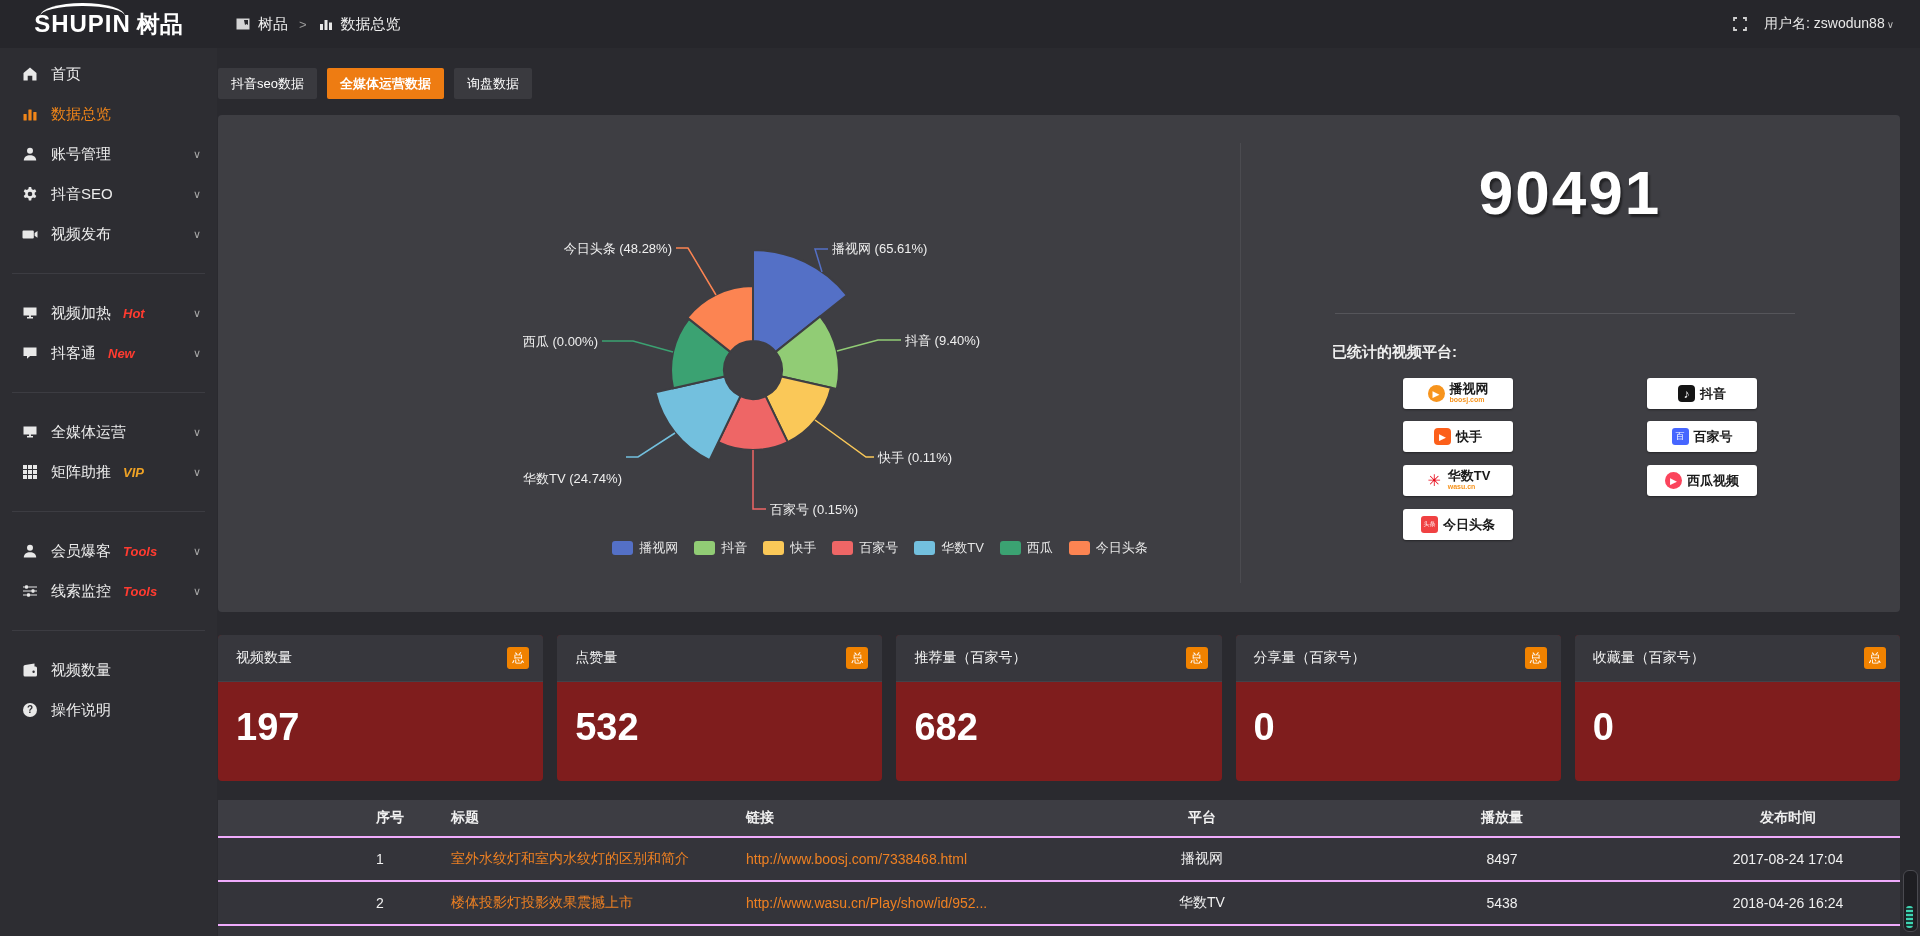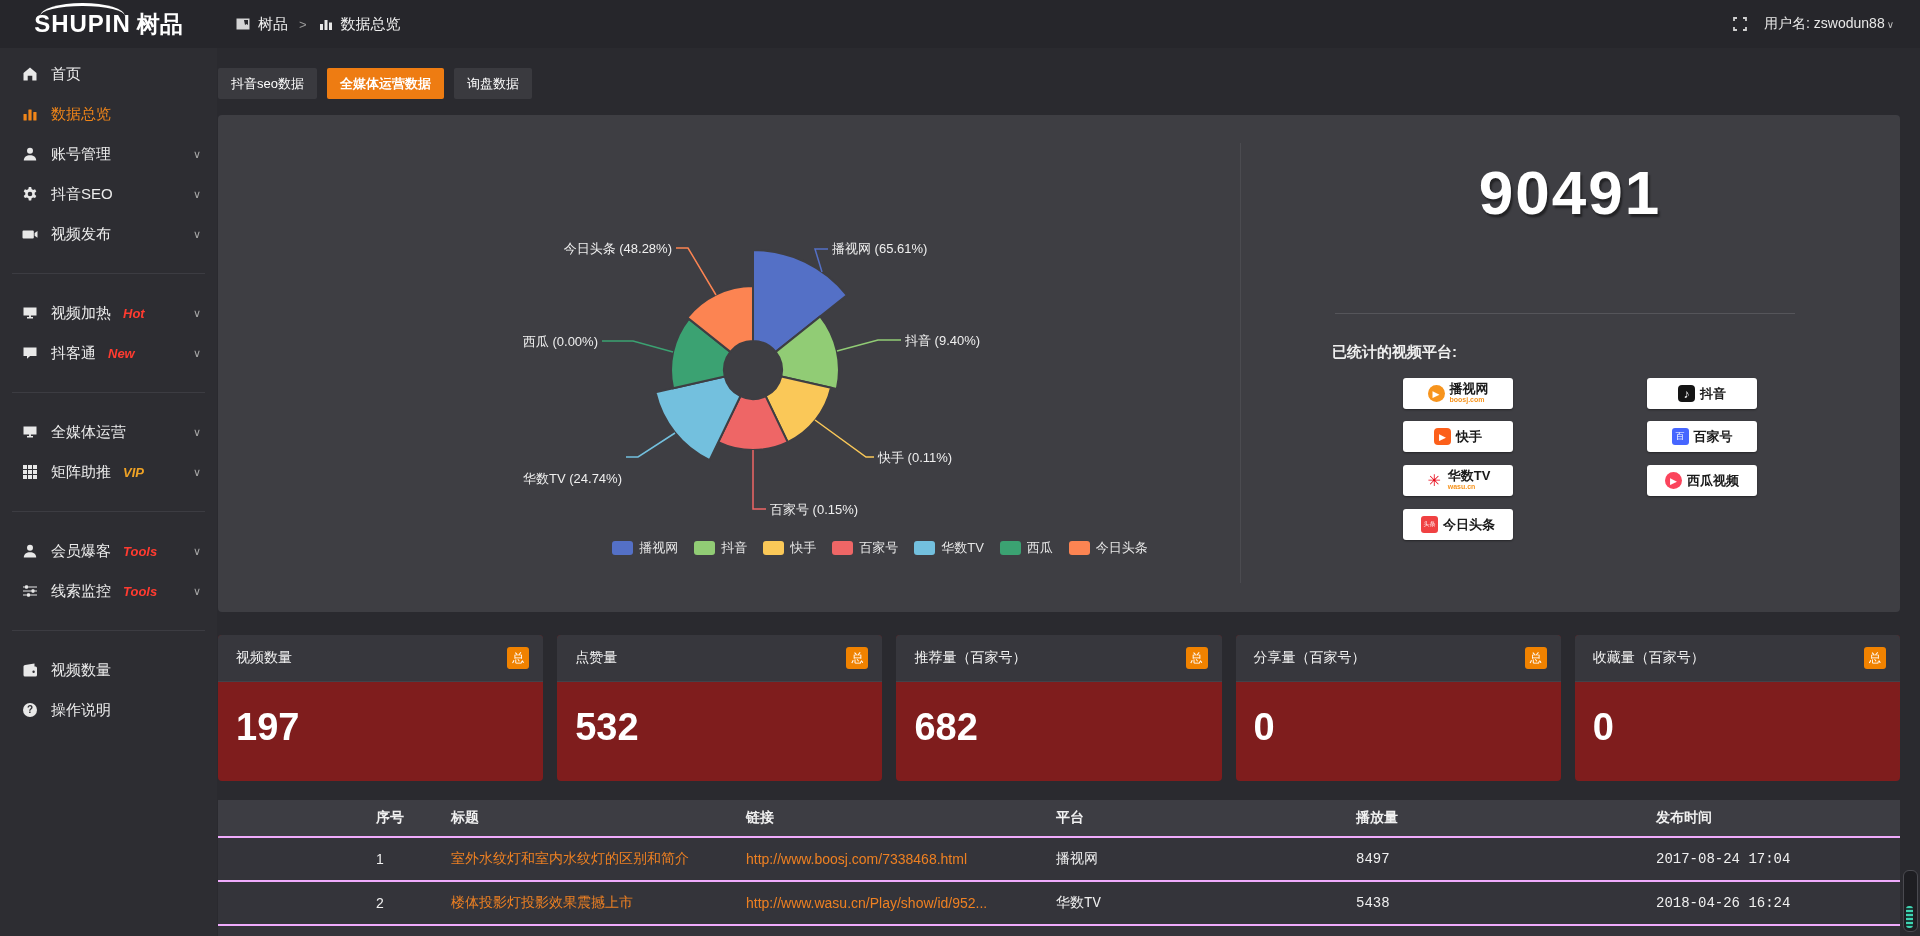--- a/index.html
+++ b/index.html
@@ -55,21 +55,21 @@
   .card{flex:1;background:#7f1d1d;border-radius:4px;overflow:hidden;}
   .card-hd{height:46px;background:#37373d;display:flex;align-items:center;justify-content:space-between;padding:0 14px 0 18px;border-bottom:1px solid #42424a;}
   .card-hd .lbl{font-size:14px;color:#f2f2f2;}
   .badge{width:22px;height:22px;background:#f08200;border-radius:3px;color:#fff;font-size:12px;display:flex;align-items:center;justify-content:center;}
   .card-val{font-size:38px;font-weight:700;color:#fff;margin:24px 0 0 18px;}
   
   #data-table{position:absolute;left:1px;top:752px;width:1682px;}
   .t-row{display:grid;grid-template-columns:130px 75px 295px 310px 300px 300px 272px;align-items:center;background:#34343a;border-bottom:2px solid #f0abfc;height:42px;font-size:14px;color:#f0f0f0;padding-left:24px;}
   .t-row.t-head{height:36px;background:#3d3d43;font-weight:700;}
   .t-cell{padding:0 4px;white-space:nowrap;overflow:hidden;text-overflow:ellipsis;}
-  .t-center{font-family:Liberation Mono, monospace;}
+  .t-center{text-align:center;}
   .t-link{color:#ee8022;cursor:pointer;}
   .chk{width:15px;height:15px;background:#fff;border-radius:2px;margin:0 auto;cursor:pointer;}
   
   #scroll-widget{position:absolute;right:2px;top:822px;width:13px;height:60px;background:#1e1e22;border:1px solid #4a4a50;border-radius:6px;}
   #scroll-widget .thumb{position:absolute;left:2px;bottom:3px;width:7px;height:22px;border-radius:3px;
      background:repeating-linear-gradient(180deg,#3fd6b3 0 2px,#19423c 2px 4px);}
 </style>
 </head>
 <body>
 

